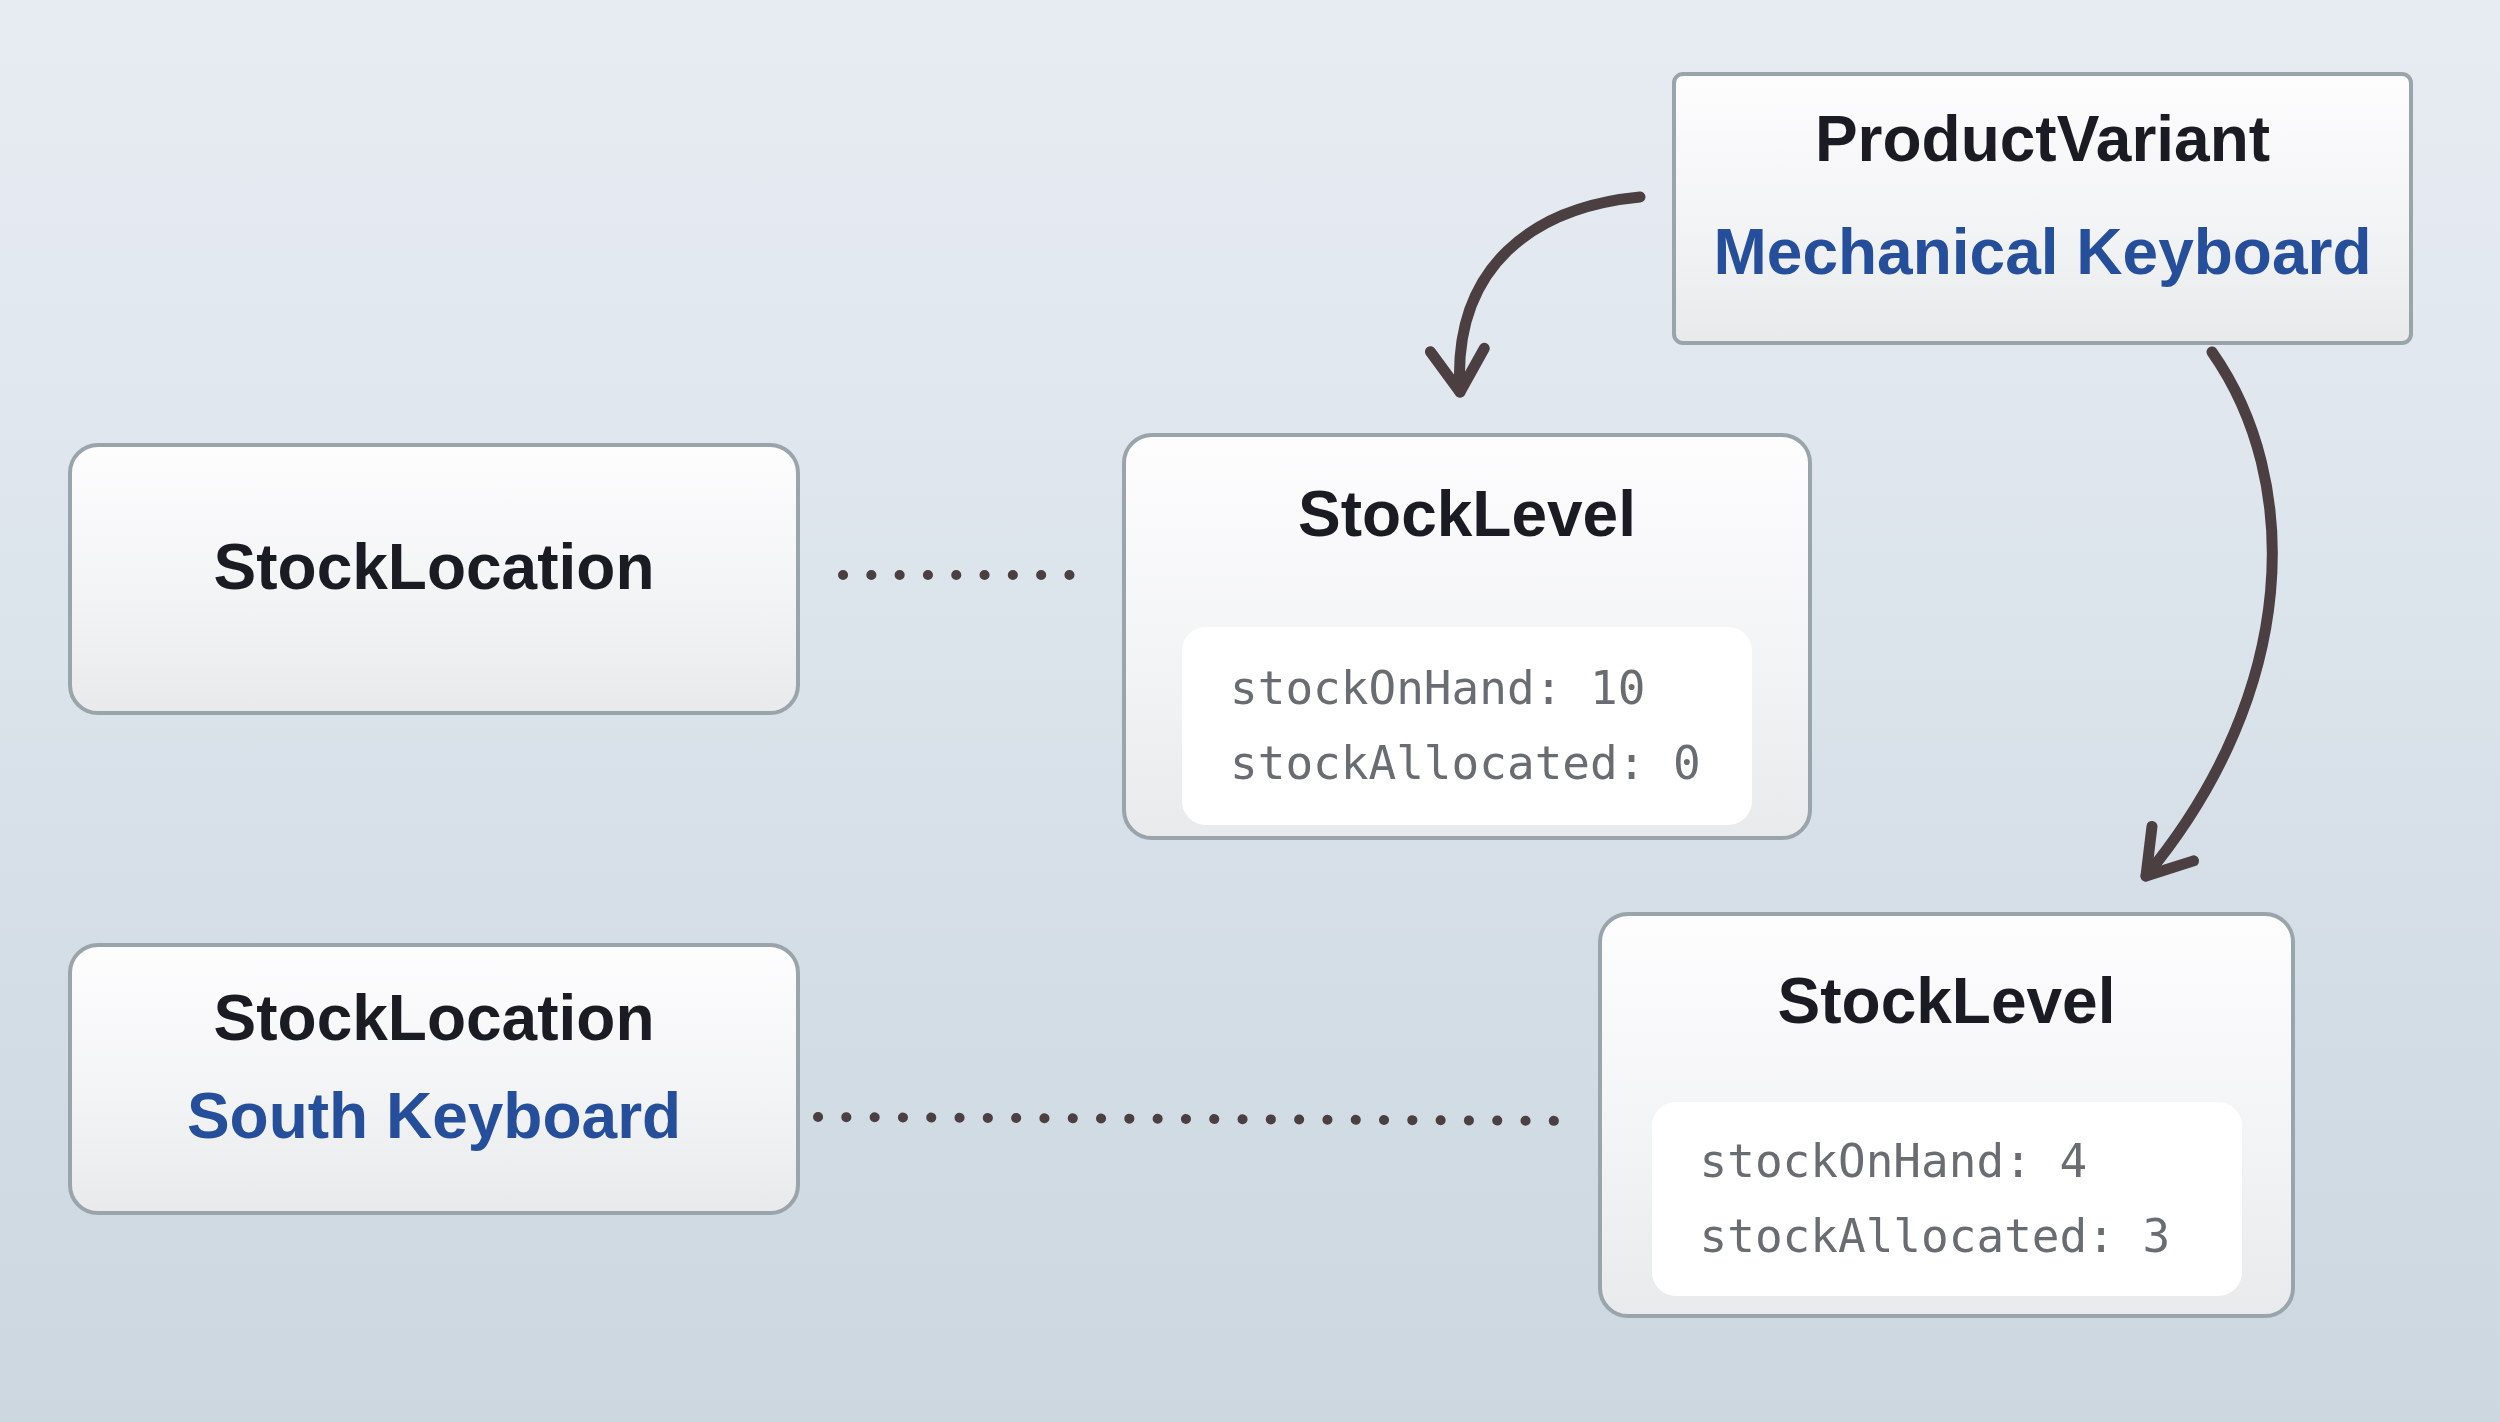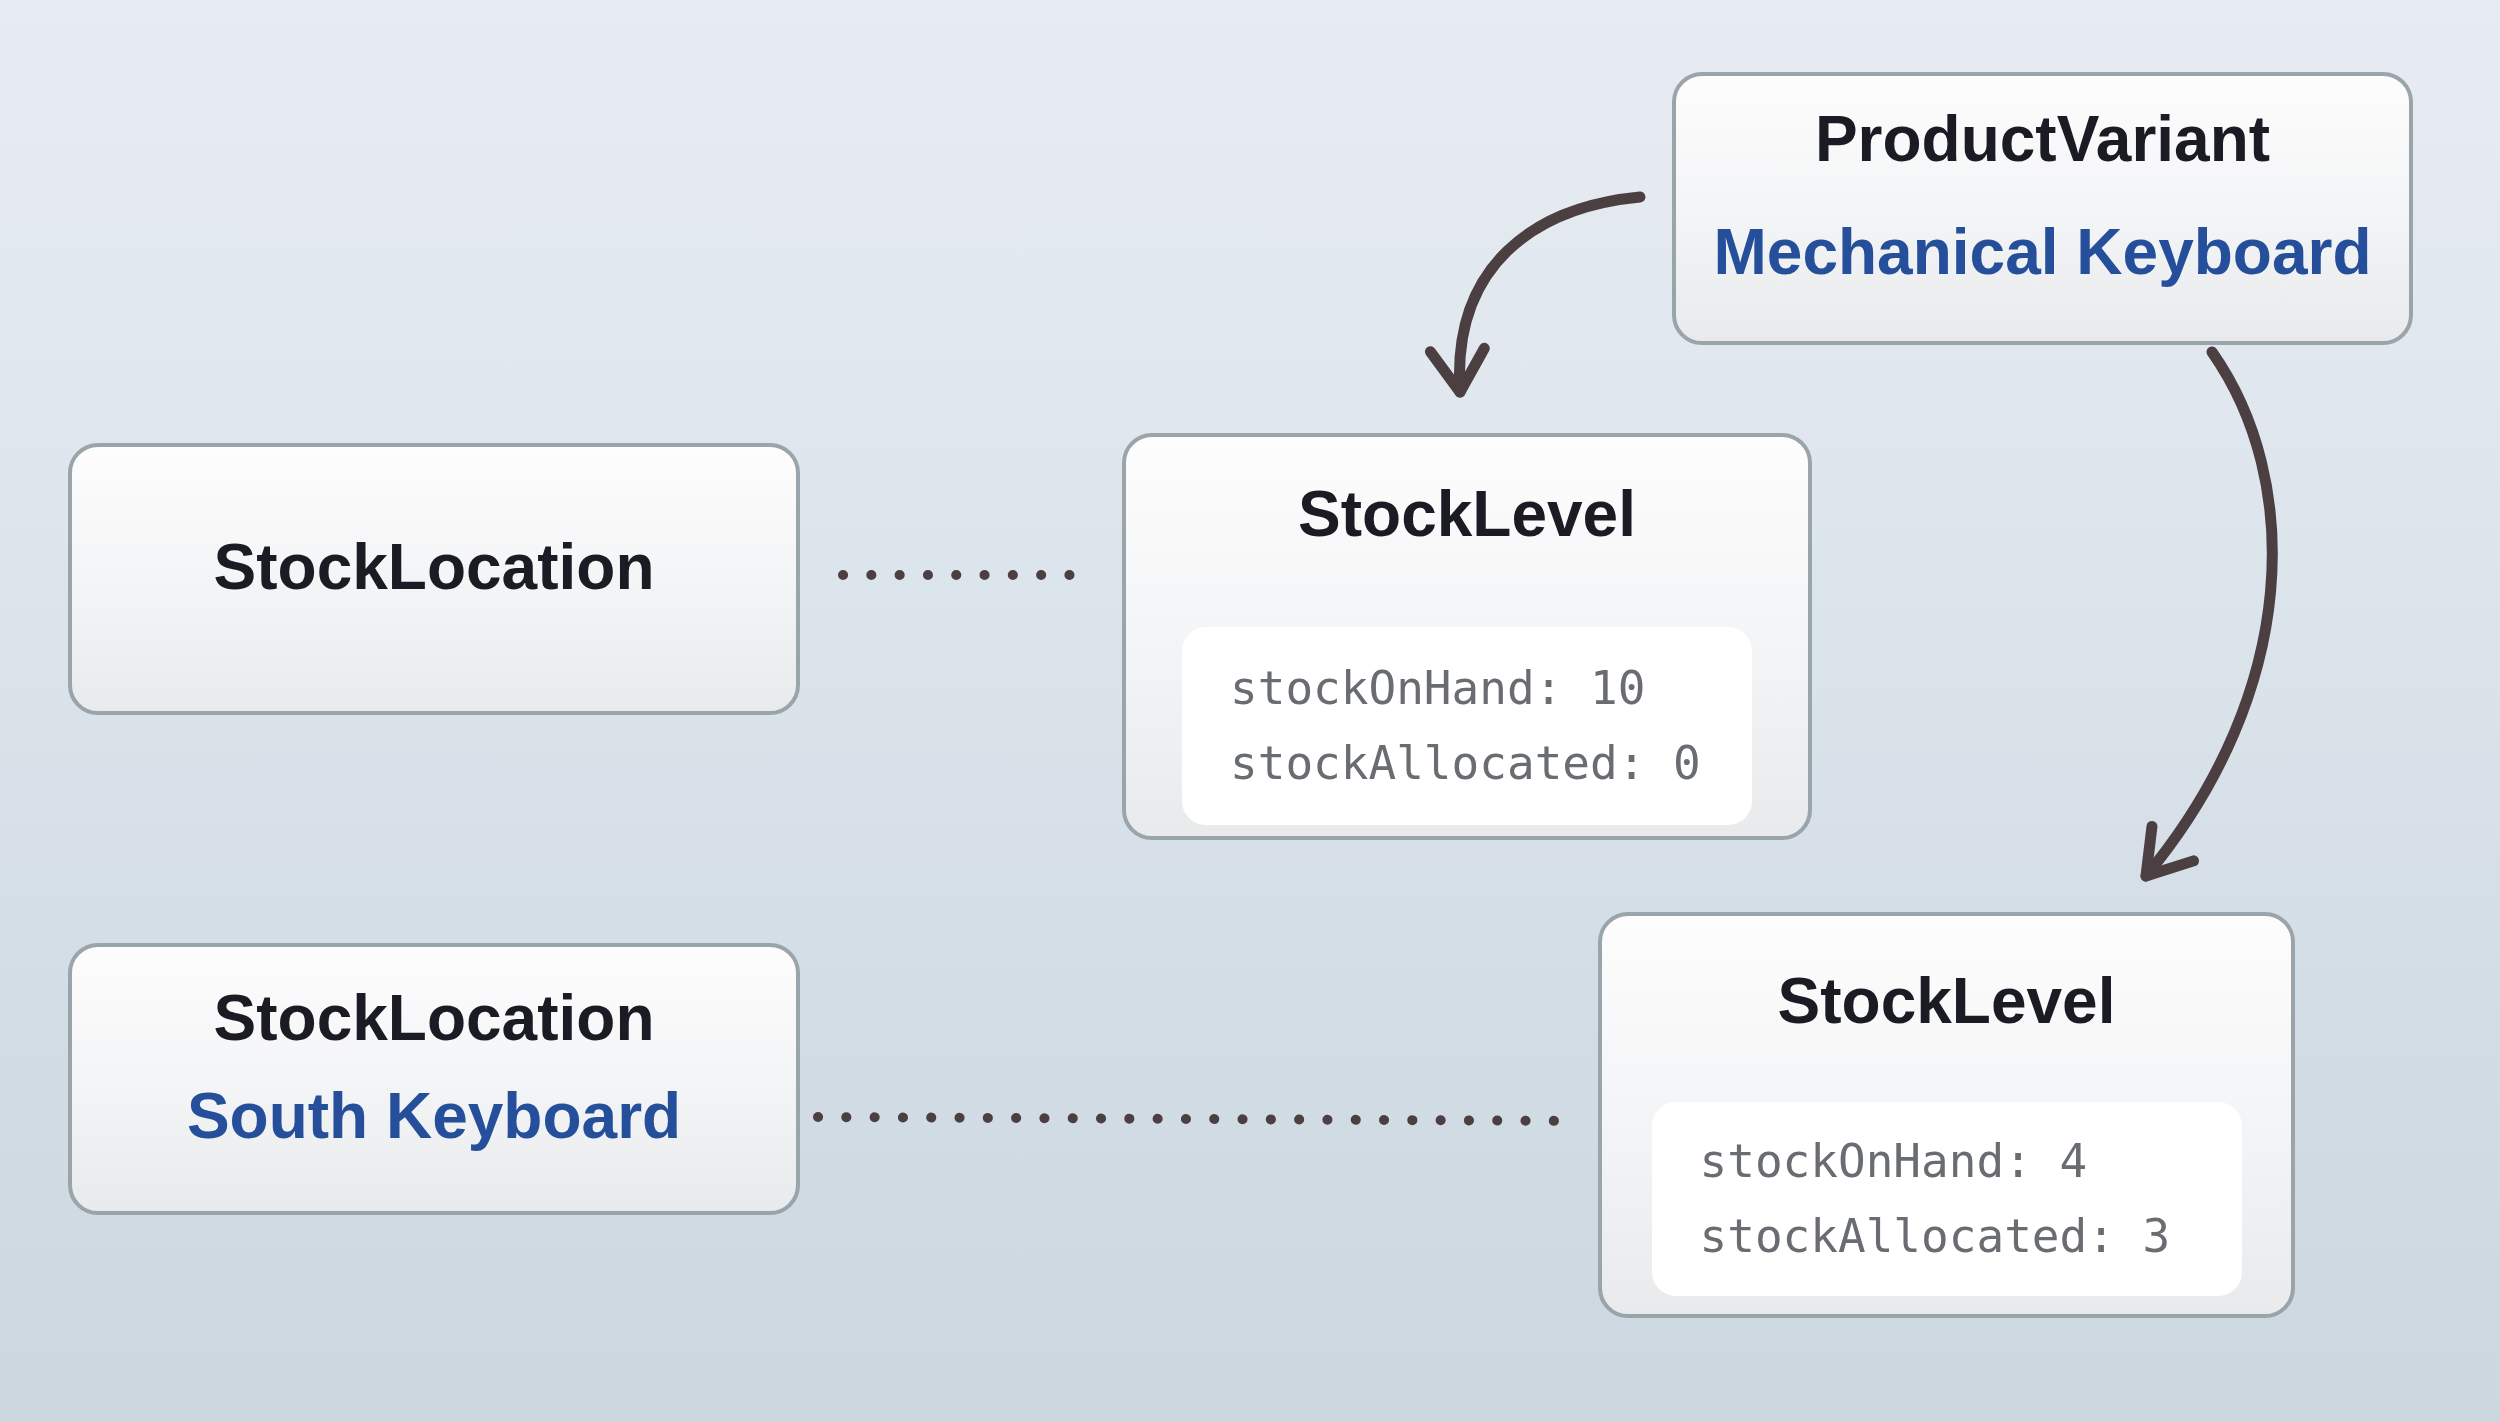--- a/index.html
+++ b/index.html
@@ -40,21 +40,21 @@
     white-space: nowrap;
   }
   .node-name {
     font-size: 64px;
     font-weight: bold;
     color: #264f9b;
     line-height: 64px;
     white-space: nowrap;
   }
   
-  .pv { left: 1672px; top: 72px; width: 741px; height: 273px; gap: 49px; padding-bottom: 26px; }
+  .pv { left: 1672px; top: 72px; width: 741px; height: 273px; gap: 49px; padding-bottom: 26px; border-radius: 11px; }
   
   .loc-north { left: 68px; top: 443px; }
   .loc-south { left: 68px; top: 943px; }
   .loc { width: 732px; height: 272px; gap: 34px; padding-bottom: 25px; }
   
   .lvl { align-items: center; }
   .lvl-north { left: 1122px; top: 433px; width: 690px; height: 407px; padding-top: 45px; }
   .lvl-north .attrs { margin-top: 41px; width: 570px; height: 198px; }
   .lvl-south { left: 1598px; top: 912px; width: 697px; height: 406px; padding-top: 53px; }
   .lvl-south .attrs { margin-top: 29px; width: 590px; height: 194px; }

